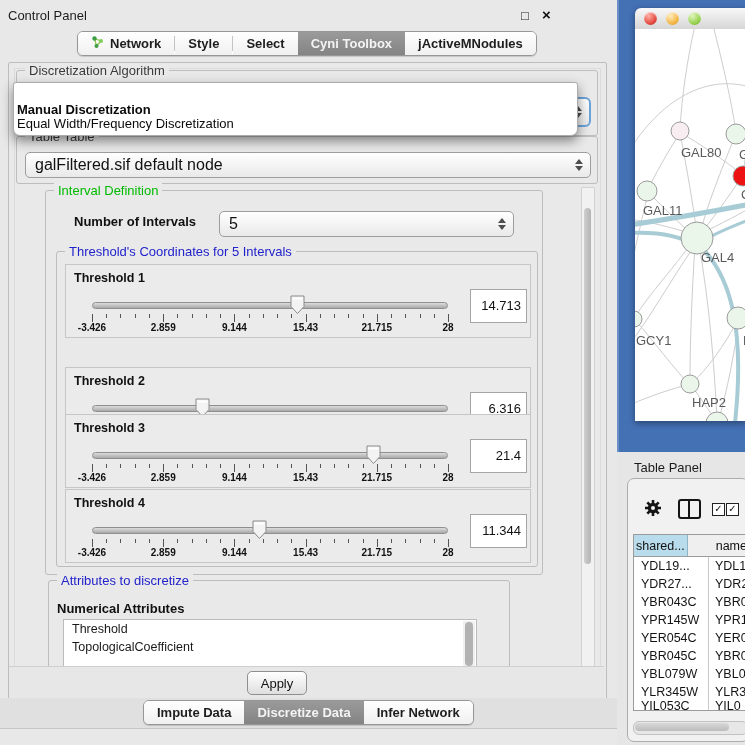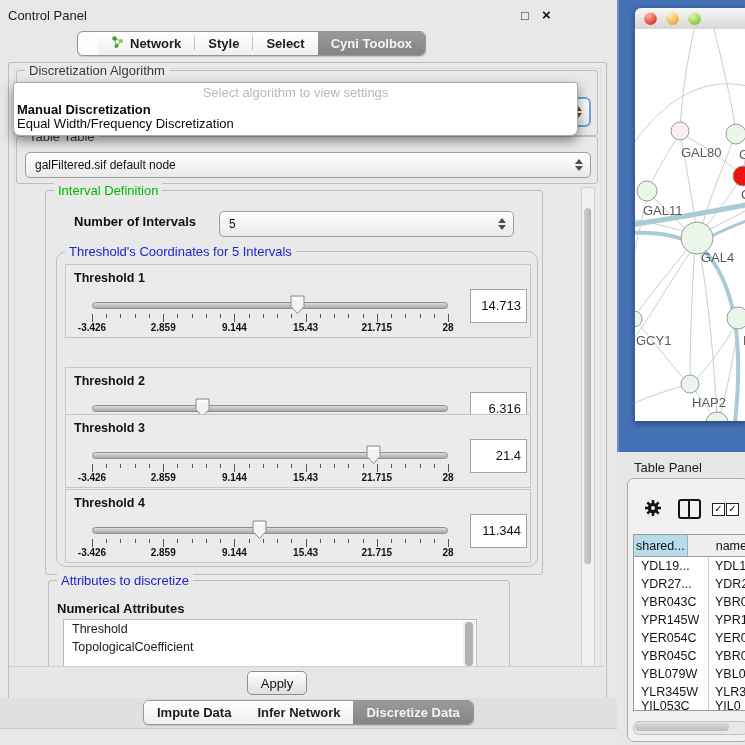--- a/index.html
+++ b/index.html
@@ -13,36 +13,36 @@
   #cp-title{left:8px;top:8px;font-size:13px;color:#1c1c1c;}
   #float-btn{left:521px;top:8px;font-size:13px;color:#222;cursor:default;}
   #close-btn{left:542px;top:6px;font-size:15px;font-weight:900;color:#111;}
 
   .tabgroup{display:flex;align-items:stretch;background:#fdfdfd;border:1px solid #969696;
             border-radius:6px;height:23px;box-shadow:0 1px 1px rgba(0,0,0,.15);overflow:hidden;}
   .tab-seg{display:flex;align-items:center;gap:5px;padding:0 13px;font-size:13px;font-weight:600;
            color:#1d1d1d;background:linear-gradient(#ffffff,#f0f0f0);white-space:nowrap;}
   .tab-seg.selected{background:linear-gradient(#9a9a9a,#848484);color:#f4f4f4;text-align:right;}
   .tab-sep{width:1px;background:#c4c4c4;margin:4px 0;}
-  #top-tabs{left:77px;top:31px;padding-left:20px;}
+  #top-tabs{left:77px;top:31px;}
   #bottom-tabs{left:143px;top:700px;}
 
   #cp-outer{left:8px;top:62px;width:597px;height:636px;border:1px solid #bdbdbd;
             background:#e9e9e9;border-radius:2px;}
   #cp-inner-line{left:14px;top:68px;width:585px;height:597px;border:1px solid #dcdcdc;}
 
   .groupbox{border:1px solid #bdbdbd;border-radius:3px;}
   .grouplabel{position:absolute;top:-8px;left:8px;background:#e9e9e9;padding:0 4px;font-size:13px;}
   .lbl-dark{color:#3a3a3a;}
   .lbl-green{color:#00bb00;}
   .lbl-blue{color:#2222cc;}
 
   
   .combo{position:absolute;background:linear-gradient(#ffffff,#e9e9e9);border:1px solid #9e9e9e;
-         border-radius:5px;font-size:12px;color:#111;display:flex;align-items:center;}
+         border-radius:5px;font-size:16px;color:#111;display:flex;align-items:center;}
   .combo .val{padding-left:9px;flex:1;overflow:hidden;white-space:nowrap;}
   .stepper{width:11px;margin-right:6px;display:flex;flex-direction:column;align-items:center;gap:2px;}
   .stepper i{width:0;height:0;border-left:4px solid transparent;border-right:4px solid transparent;}
   .stepper .up{border-bottom:5px solid #4d4d4d;}
   .stepper .dn{border-top:5px solid #4d4d4d;}
 
   
   #algo-group{left:16px;top:70px;width:580px;height:64px;}
   #algo-combo{left:8px;top:26px;width:562px;height:26px;border:2px solid #6ba3da;border-radius:6px;}
 
@@ -61,21 +61,21 @@
   
   #main-scrollbar{left:581px;top:187px;width:12px;height:478px;background:#f1f1f1;
                   border:1px solid #d2d2d2;border-radius:2px;}
   #main-scroll-thumb{position:absolute;left:2px;top:20px;width:7px;height:356px;border-radius:4px;
                      background:linear-gradient(90deg,#cfcfcf,#b4b4b4);}
 
   
   #interval-group{left:45px;top:190px;width:496px;height:383px;}
   #noi-label{left:28px;top:23px;width:140px;font-size:13px;font-weight:bold;color:#111;}
   #noi-combo{left:173px;top:20px;width:293px;height:24px;}
-  #thr-group{position:absolute;left:10px;top:60px;width:480px;height:314px;border:1px solid #bdbdbd;border-radius:10px;}
+  #thr-group{position:absolute;left:10px;top:60px;width:480px;height:314px;border:1px solid #bdbdbd;border-radius:3px;}
 
   .thr-box{position:absolute;left:8px;width:464px;height:72px;background:#ebebeb;
            border:1px solid #c6c6c6;}
   .thr-label{position:absolute;left:8px;top:6px;font-size:12.5px;font-weight:bold;color:#111;}
   .thr-track{position:absolute;left:26px;top:37px;width:356px;height:7px;border-radius:4px;
              background:linear-gradient(#dcdcdc,#a9a9a9);border:1px solid #8f8f8f;box-sizing:border-box;}
   .thr-handle{position:absolute;top:30px;width:15px;height:20px;}
   .thr-ticks{position:absolute;left:26px;top:49px;width:357px;height:8px;}
   .tick{position:absolute;top:0;width:1px;height:4px;background:#555;}
   .tick.major{height:8px;}
@@ -164,20 +164,23 @@
       <span class="tab-sep"></span>
       <div class="tab-seg">
         <span>Style</span>
       </div>
       <span class="tab-sep"></span>
       <div class="tab-seg">
         <span>Select</span>
       </div>
       <div class="tab-seg selected">
         <span>Cyni Toolbox</span>
+      </div>
+      <div class="tab-seg">
+        <span>jActiveMNodules</span>
       </div>
     </div>
 
   <div id="cp-outer" class="abs"></div>
   <div id="cp-inner-line" class="abs"></div>
 
   <div id="algo-group" class="abs groupbox">
     <span class="grouplabel lbl-dark">Discretization Algorithm</span>
     <div id="algo-combo" class="combo">
       <span class="val"></span>
@@ -418,30 +421,29 @@
 
   <div id="apply-row" class="abs">
     <div id="apply-btn">Apply</div>
   </div>
 
   <div id="bottom-band" class="abs"></div>
   <div id="bottom-tabs" class="abs tabgroup">
       <div class="tab-seg">
         <span>Impute Data</span>
       </div>
+      <div class="tab-seg selected">
+        <span>Discretize Data</span>
+      </div>
       <div class="tab-seg">
         <span>Infer Network</span>
       </div>
-      <div class="tab-seg selected">
-        <span>Discretize Data</span>
-      </div>
     </div>
 
   <div id="algo-popup" class="abs">
-    <div id="popup-placeholder">Select algorithm to view settings</div>
     <div id="popup-opt-0" class="popup-opt">Manual Discretization</div>
     <div id="popup-opt-1" class="popup-opt">Equal Width/Frequency Discretization</div>
   </div>
 </div>
 
 <div id="right-pane" class="abs">
   <div id="net-frame">
     <div id="net-window">
       <div id="net-titlebar">
         <div id="light-red" class="light"></div>

